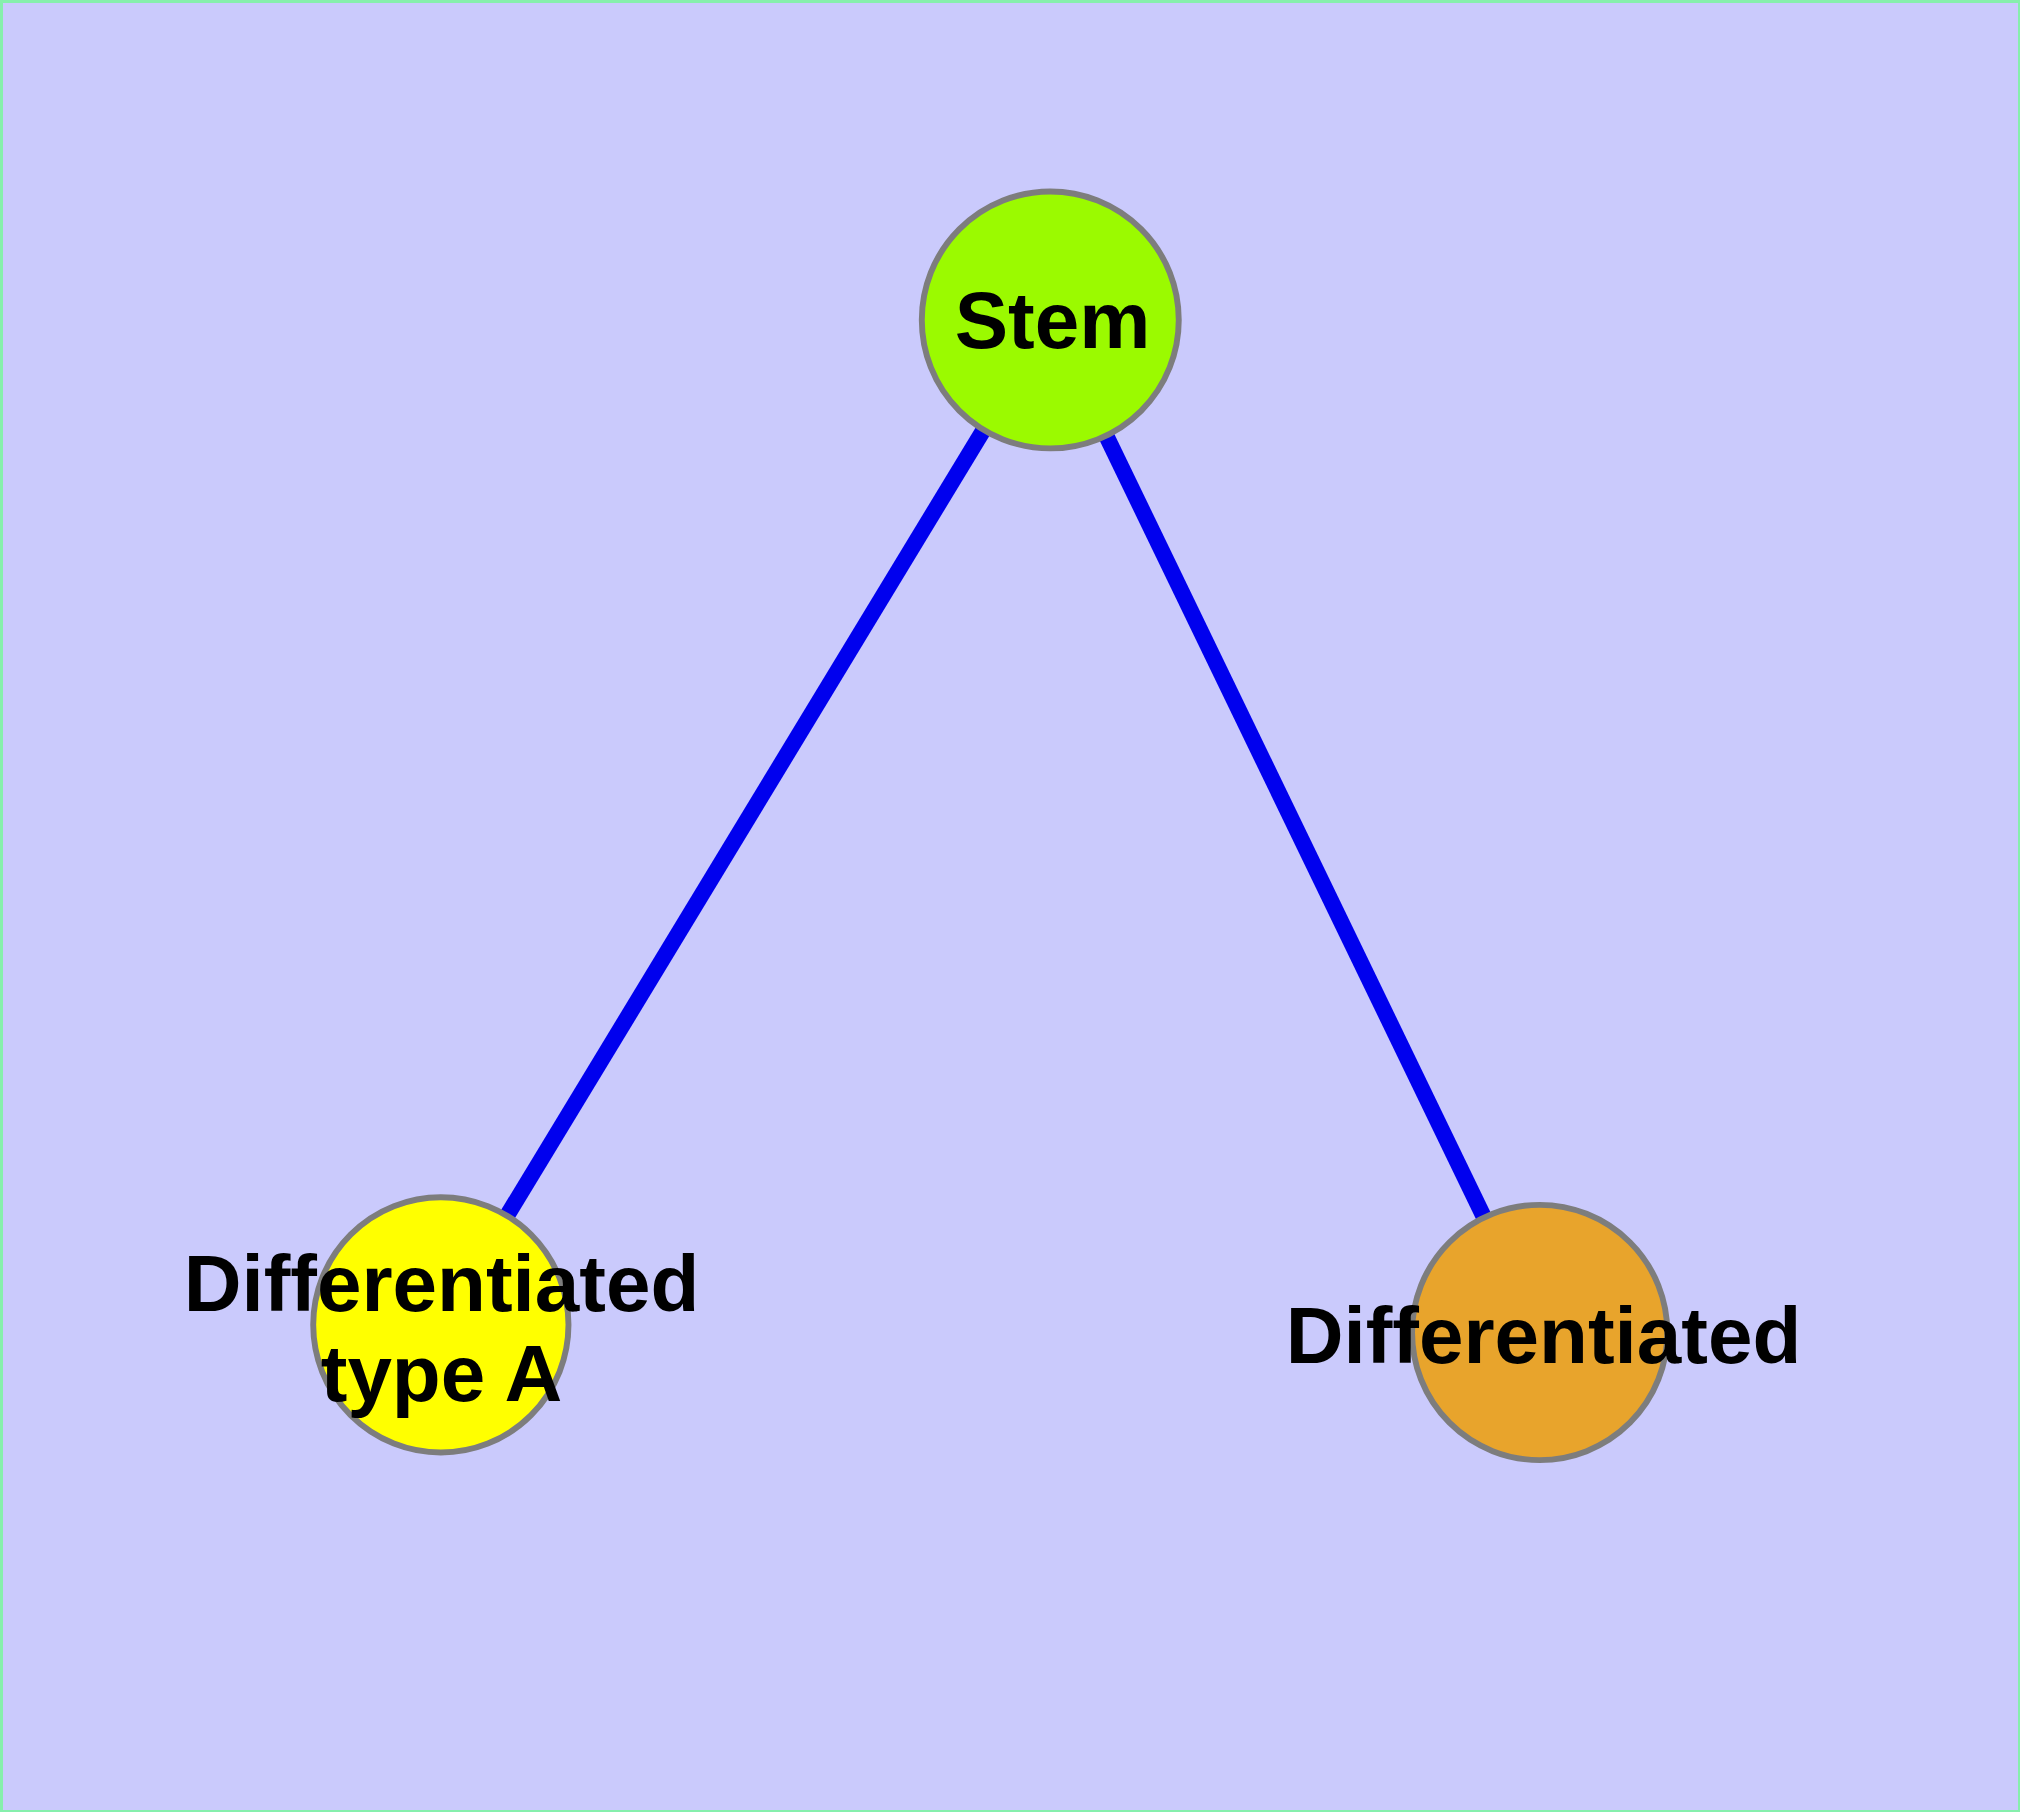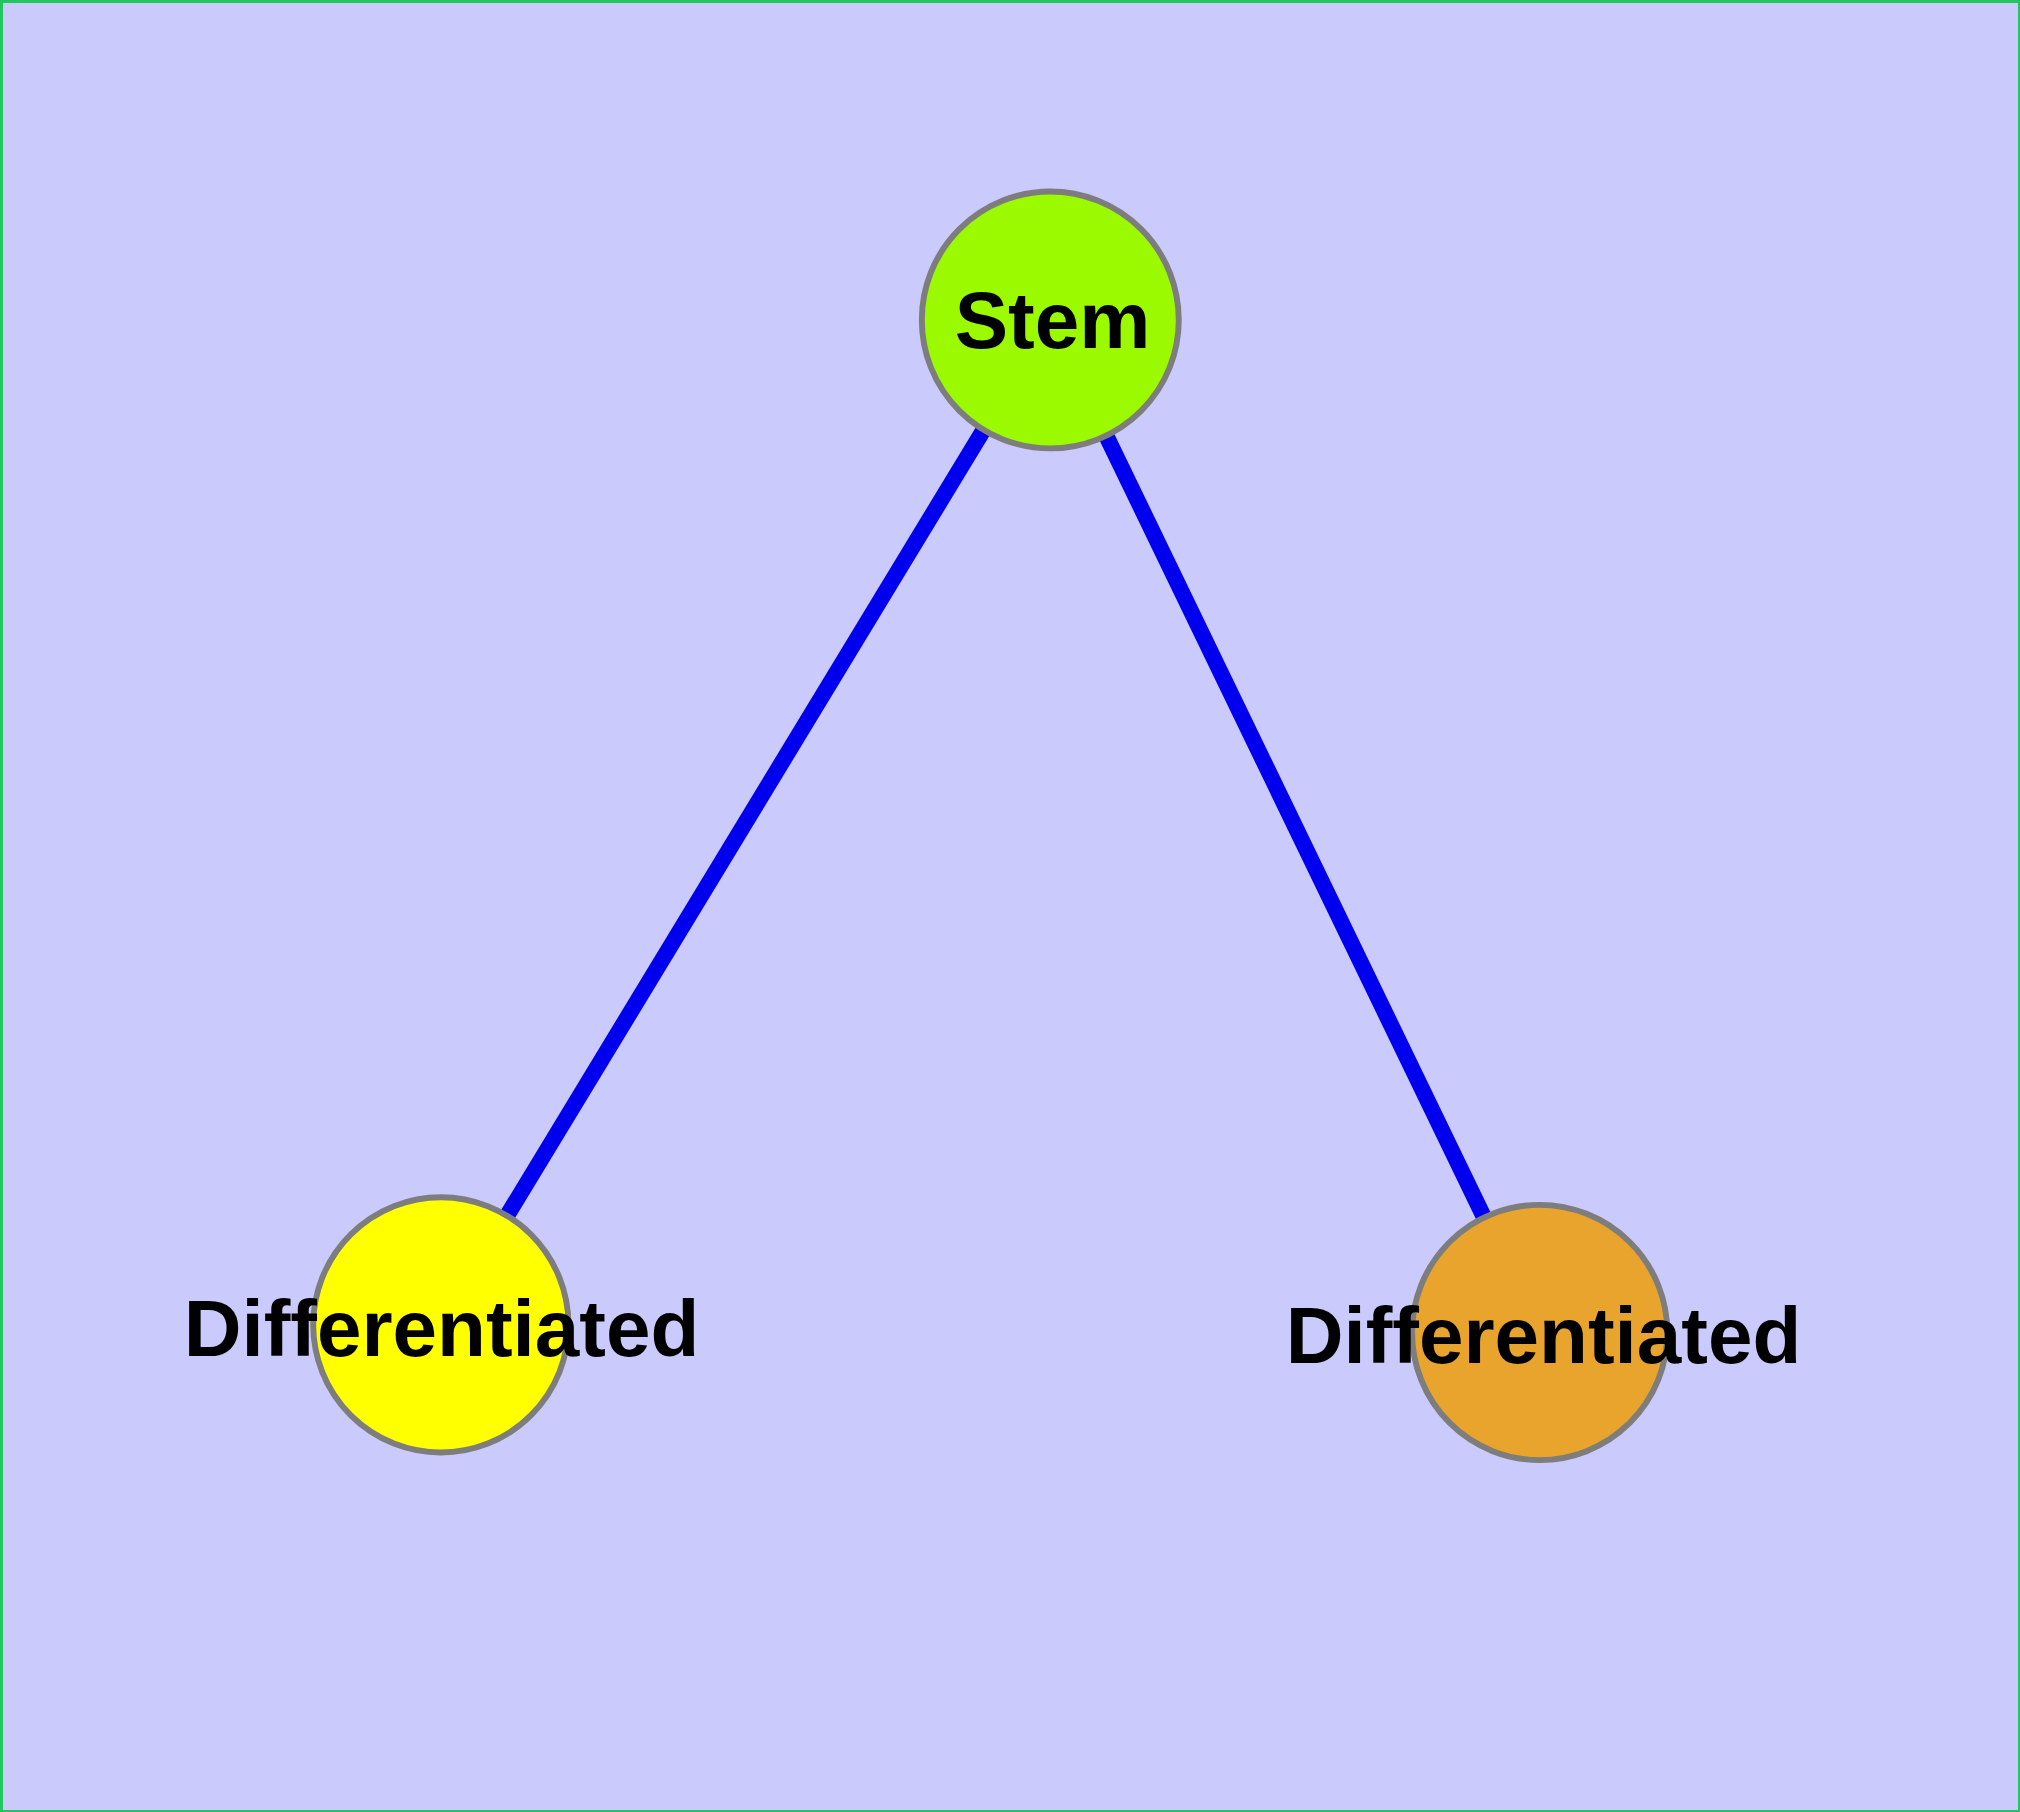--- a/index.html
+++ b/index.html
@@ -44,39 +44,40 @@
     text-align: center;
     font-weight: bold;
     font-size: 80px;
     line-height: 1.13;
     white-space: nowrap;
   }
 </style>
 </head>
 <body>
 
-<div class="frame" style="background: #22c55e;">
+<div class="frame" style="background: #86efac;">
   <div class="canvas" style="background: rgb(202, 202, 252);">
     <svg viewBox="0 0 2384 2138" preserveAspectRatio="none">
       <g>
           <line x1="1239" y1="375" x2="518" y2="1564" stroke="#0000EE" stroke-width="19"></line>
           <line x1="1239" y1="375" x2="1818" y2="1573" stroke="#0000EE" stroke-width="19"></line>
         </g>
       <g>
           <circle cx="1239" cy="375" r="152" fill="#9BFA00" stroke="#7D7D7D" stroke-width="7"></circle>
           <circle cx="518" cy="1564" r="151" fill="#FFFF00" stroke="#7D7D7D" stroke-width="7"></circle>
           <circle cx="1818" cy="1573" r="151" fill="#E8A42C" stroke="#7D7D7D" stroke-width="7"></circle>
         </g>
     </svg>
     <div class="labels">
         <div class="node-label" style="left: 1050px; top: 318px; color: rgb(0, 0, 0);">
           <div>Stem</div>
         </div>
         <div class="node-label" style="left: 439px; top: 1326px; color: rgb(0, 0, 0);">
           <div>Differentiated</div>
+          <div>type A</div>
         </div>
         <div class="node-label" style="left: 1541px; top: 1333px; color: rgb(0, 0, 0);">
           <div>Differentiated</div>
         </div>
       </div>
   </div>
 </div>
 
 
 </body></html>

